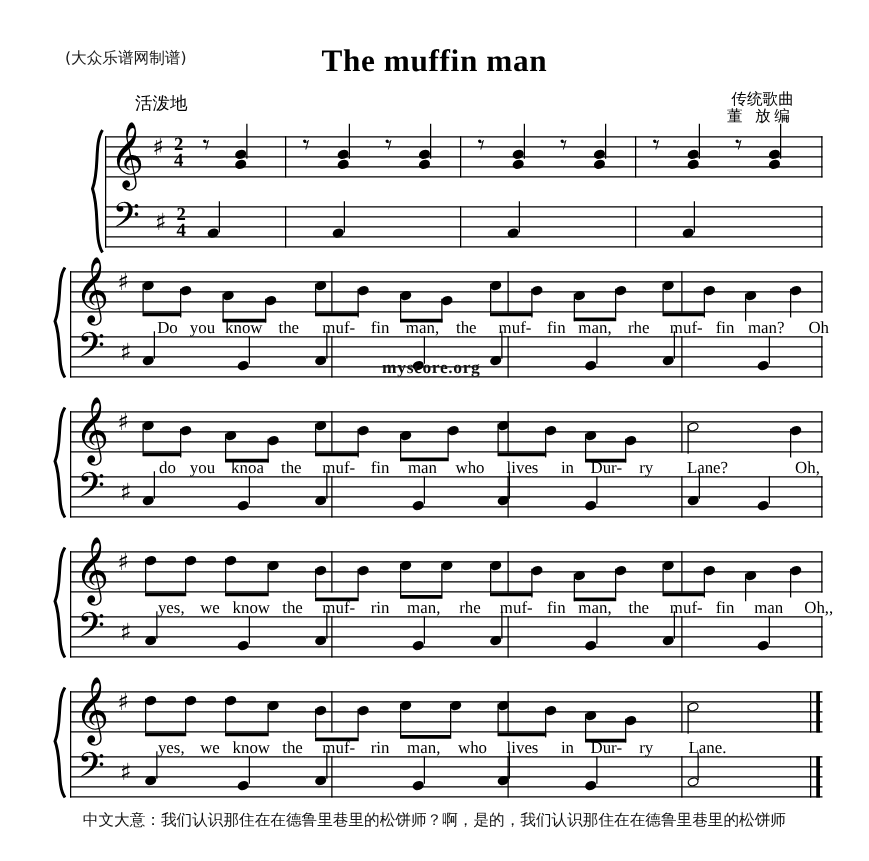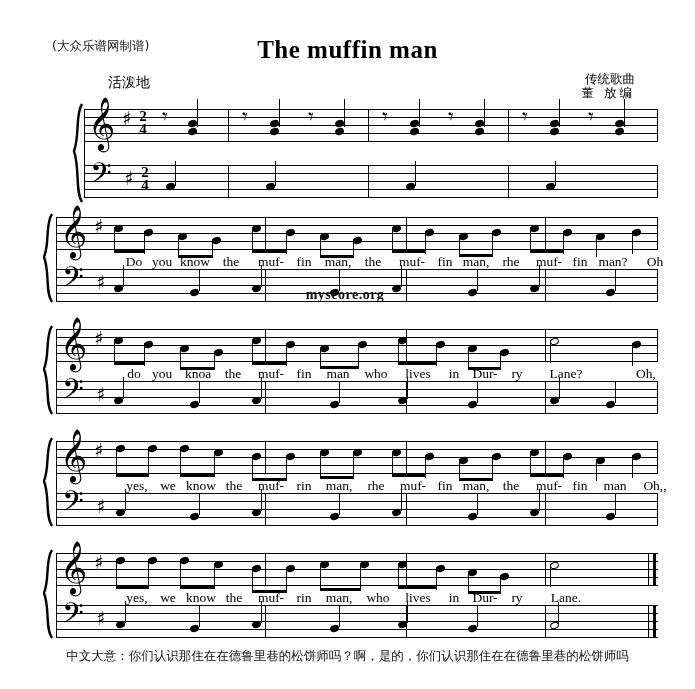--- a/index.html
+++ b/index.html
@@ -738,15 +738,15 @@
       <span style="left:322px;">who</span>
       <span style="left:362px;">lives</span>
       <span style="left:398px;">in</span>
       <span style="left:429px;">Dur-</span>
       <span style="left:461px;">ry</span>
       <span style="left:510px;">Lane.</span>
     </div>
   </div>
 
   <div class="watermark-center">myscore.org</div>
-  <div class="footer-cn">中文大意：你们认识那住在在德鲁里巷的松饼师吗？啊，是的，你们认识那住在在德鲁里巷的松饼师吗</div>
+  <div class="footer-cn">中文大意：我们认识那住在在德鲁里巷里的松饼师？啊，是的，我们认识那住在在德鲁里巷里的松饼师</div>
 
 </div>
 
 </body></html>

